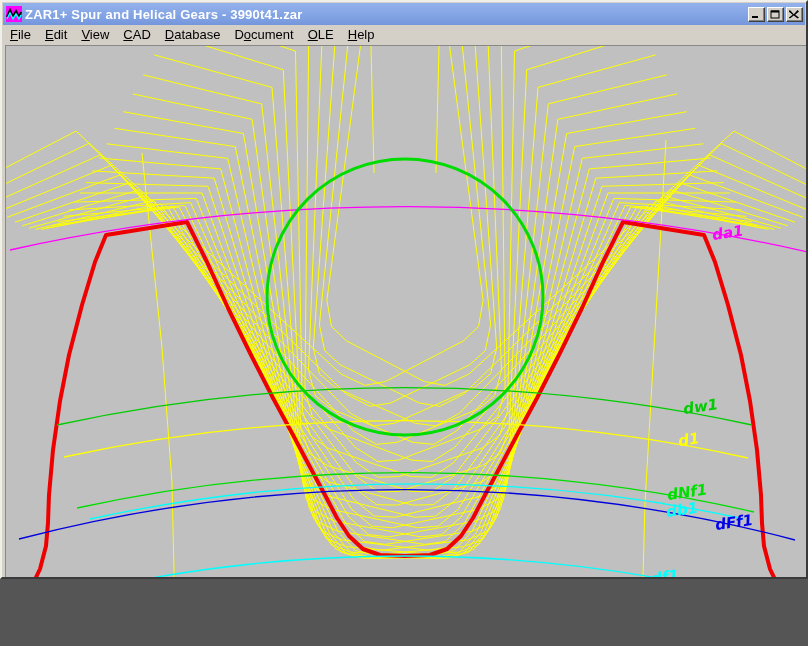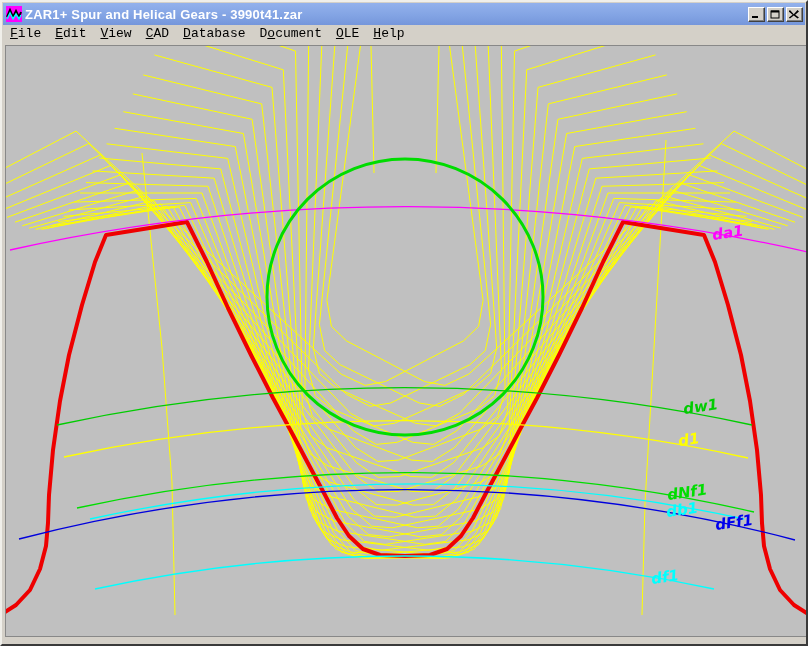--- a/index.html
+++ b/index.html
@@ -1,18 +1,18 @@
 <!DOCTYPE html>
 <html><head>
 <meta charset="utf-8">
 <style>
   html,body{margin:0;padding:0;background:#555;}
   *{box-sizing:border-box;}
   .window{
-    position:relative;width:808px;height:646px;
+    position:relative;width:808px;height:579px;
     background:#D4D0C8;
     border:2px solid;border-color:#F0EFEA #3a3a3a #3a3a3a #F0EFEA;
     font-family:"Liberation Sans",sans-serif;
     overflow:hidden;
   }
   .titlebar{
     height:22px;margin:1px 1px 0 1px;
     background:linear-gradient(180deg,#93B1EC 0%,#83A4E4 55%,#7596DB 100%);
     display:flex;align-items:center;padding:0 2px;
   }
@@ -23,23 +23,23 @@
   }
   .winbtns{display:flex;gap:2px;flex:0 0 auto;}
   .winbtn{
     width:17px;height:15px;background:#D4D0C8;
     border:1px solid;border-color:#fff #404040 #404040 #fff;
     box-shadow:inset -1px -1px 0 #808080;
     display:flex;align-items:center;justify-content:center;
     padding:0;cursor:default;
   }
   .menubar{
-    height:18px;display:flex;align-items:flex-start;
+    height:18px;display:flex;align-items:flex-end;
     padding-left:1px;background:#D4D0C8;
-    font-size:13px;color:#000;font-family:Liberation Mono, monospace;
+    font-size:13px;color:#000;
   }
   .menu-item{padding:1px 7px;white-space:nowrap;}
   .menu-item u{text-decoration:underline;}
   .canvas{
     position:absolute;left:3px;top:43px;width:802px;height:592px;
     background:#C0C0C0;
     border:1px solid #888;
     overflow:hidden;
   }
   svg text{font-family:"DejaVu Sans",sans-serif;font-style:italic;font-weight:bold;}

